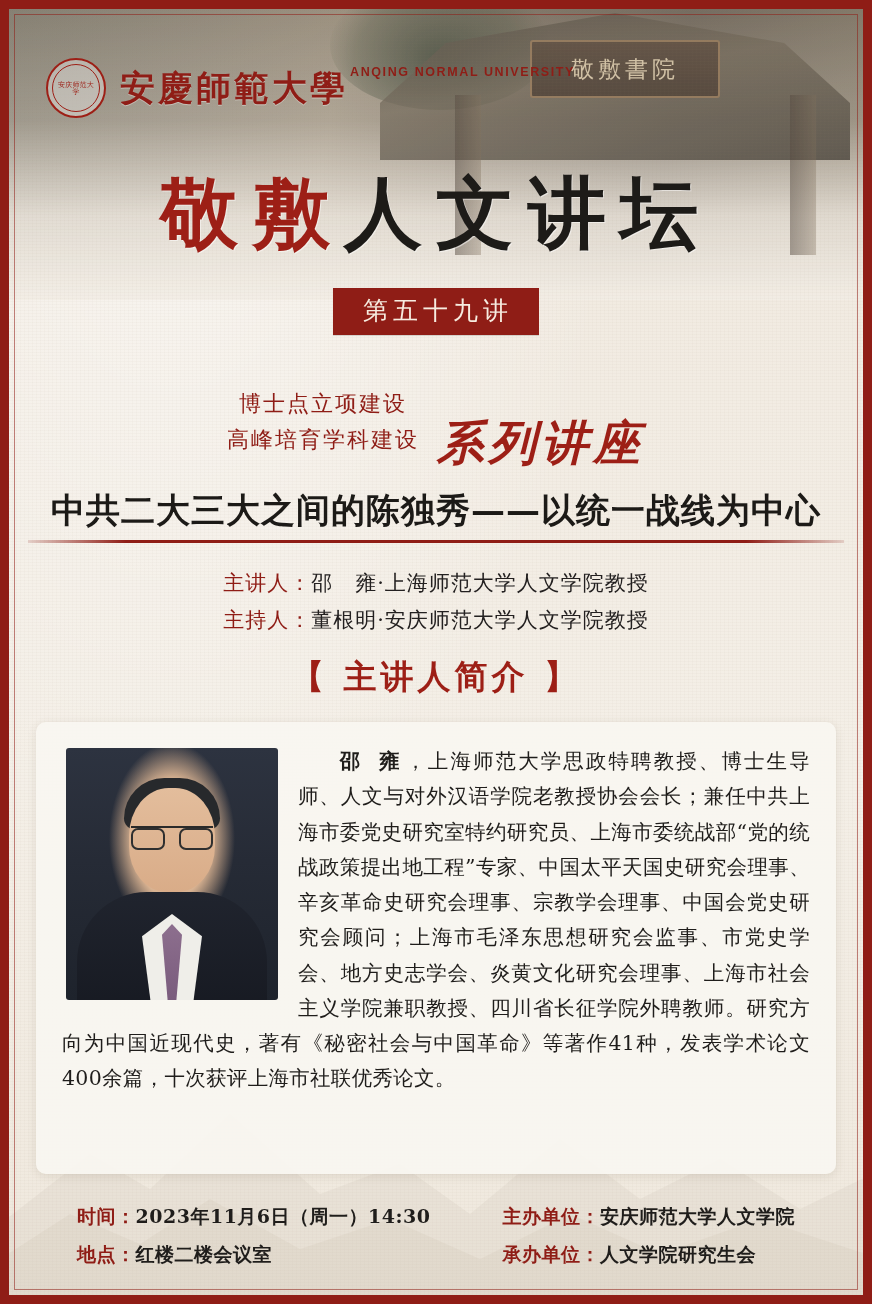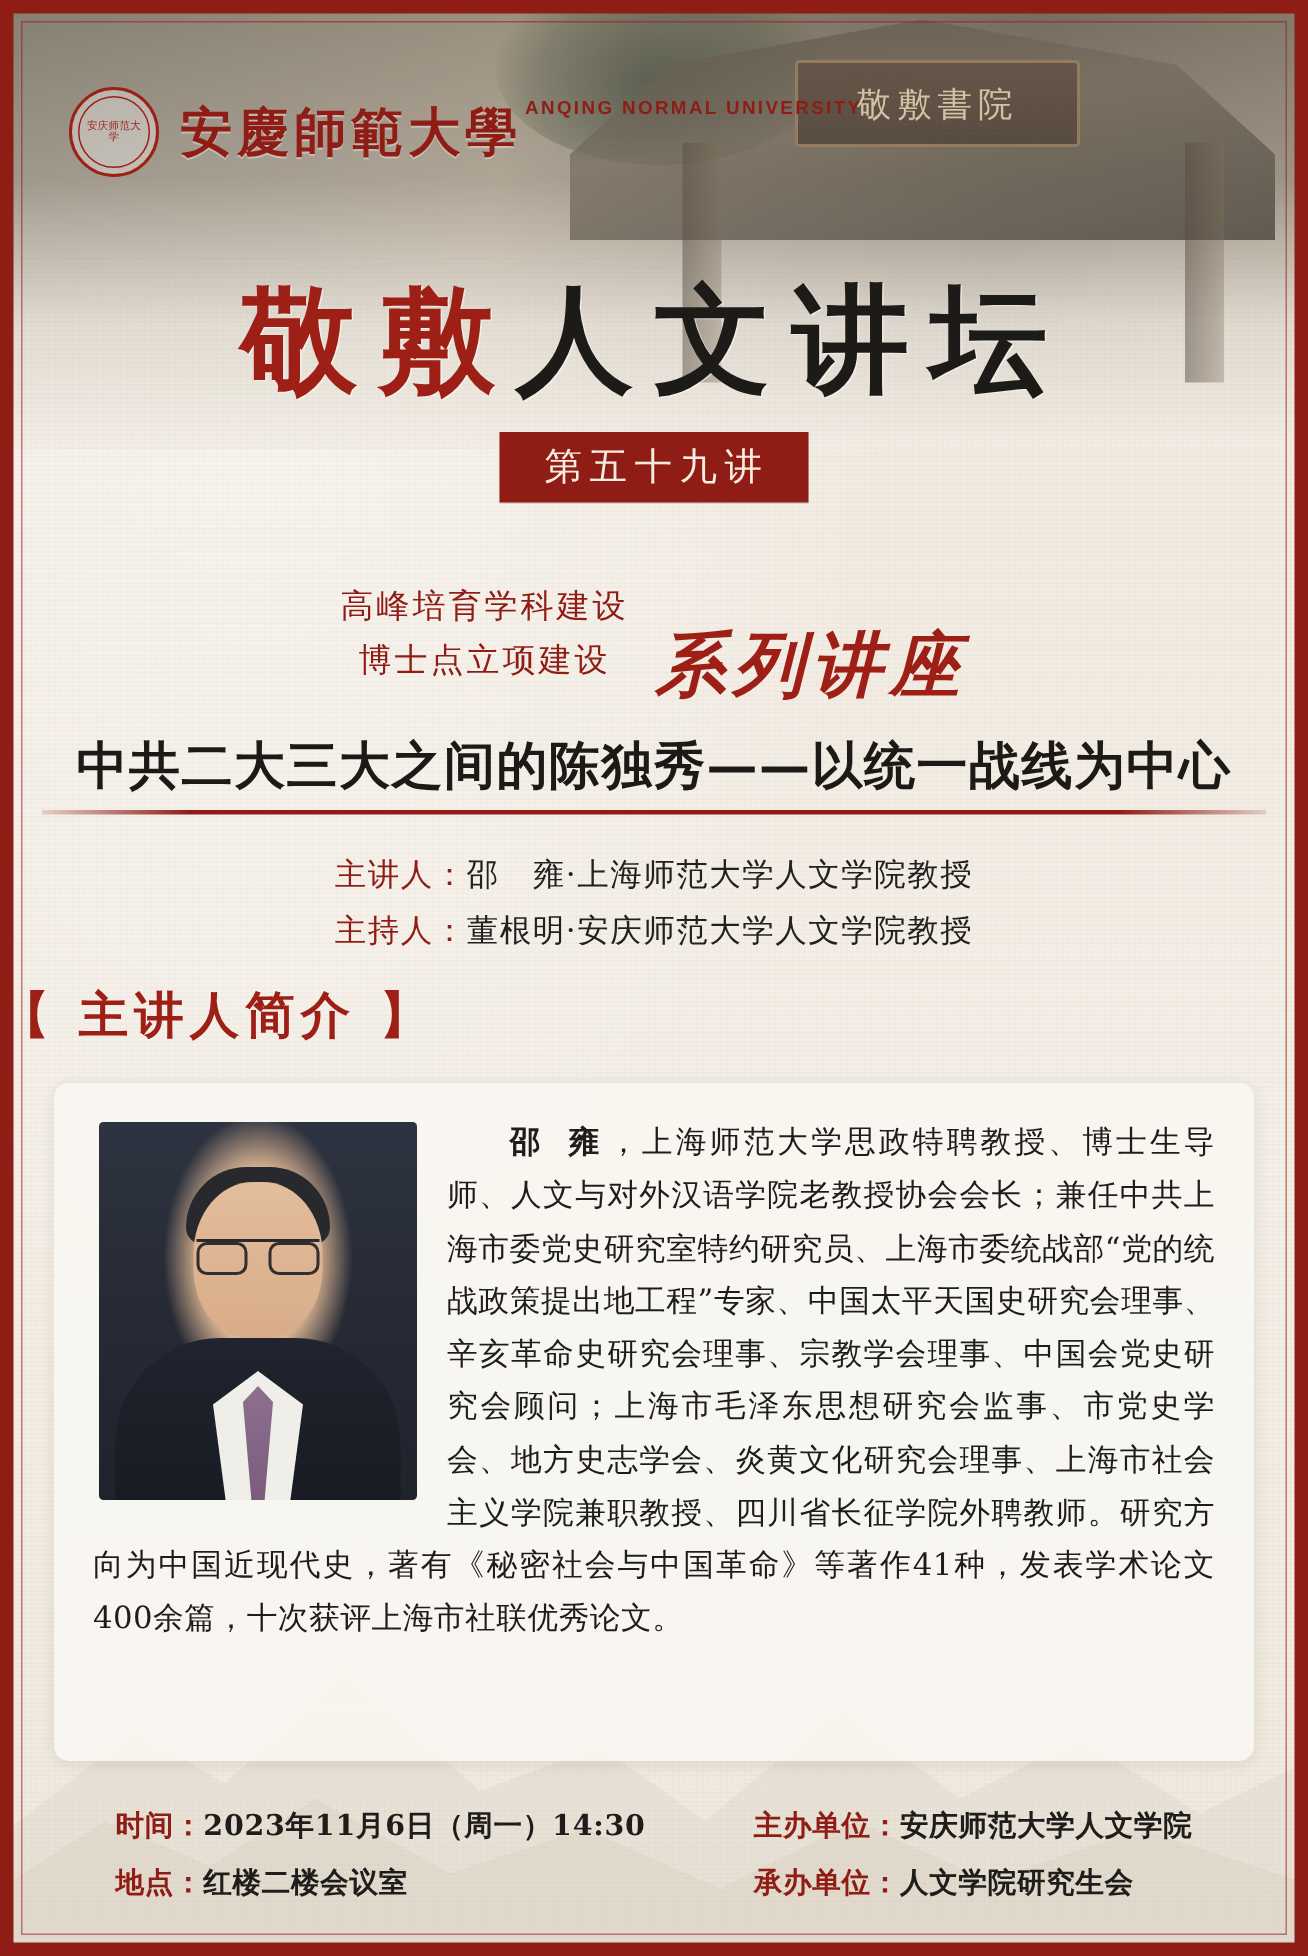--- a/index.html
+++ b/index.html
@@ -128,21 +128,20 @@
   .main-title {
     position: absolute; left: 0; top: 162px; width: 872px;
     text-align: center;
     font-size: 78px;
     letter-spacing: 14px;
     color: #1d1b18;
     font-family: "DejaVu Serif", serif;
     font-weight: bold;
     text-shadow: 1px 1px 0 rgba(255,255,255,0.5);
     z-index: 5;
-    margin-top: 13px;
   }
   .main-title .red { color: #9d1f16; }
   
   .session-badge {
     position: absolute; left: 50%; top: 288px; transform: translateX(-50%);
     background: #8f1d16;
     color: #f7ece0;
     font-size: 25px;
     letter-spacing: 5px;
     padding: 6px 26px 8px 30px;
@@ -196,20 +195,21 @@
   }
   .people .line {
     font-size: 21px; color: #232020; margin: 9px 0;
     letter-spacing: 1px;
     font-family: "DejaVu Serif", serif;
   }
   .people .label { color: #8f1d16; font-weight: normal; }
   
   .intro-header {
     position: absolute; left: 0; top: 655px; width: 872px;
+    text-align: center;
     color: #9d1f16;
     font-size: 33px;
     font-weight: bold;
     letter-spacing: 4px;
     font-family: "DejaVu Serif", serif;
     z-index: 5;
   }
   
   .bio-card {
     position: absolute; left: 36px; top: 722px; width: 800px; height: 452px;
@@ -328,22 +328,22 @@
   </div>
 
   <div class="main-title">
     <span class="red">敬敷</span><span>人文讲坛</span>
   </div>
 
   <div class="session-badge">第五十九讲</div>
 
   <div class="series-row">
     <div class="series-left">
+      <div>博士点立项建设</div>
       <div>高峰培育学科建设</div>
-      <div>博士点立项建设</div>
     </div>
     <div class="series-right">系列讲座</div>
   </div>
 
   <div class="topic">中共二大三大之间的陈独秀——以统一战线为中心</div>
 
   <div class="divider d1"></div>
 
   <div class="people">
     <div class="line">

